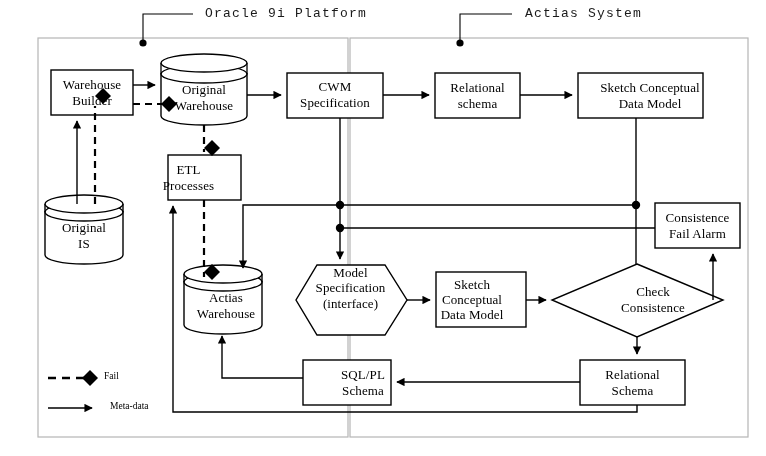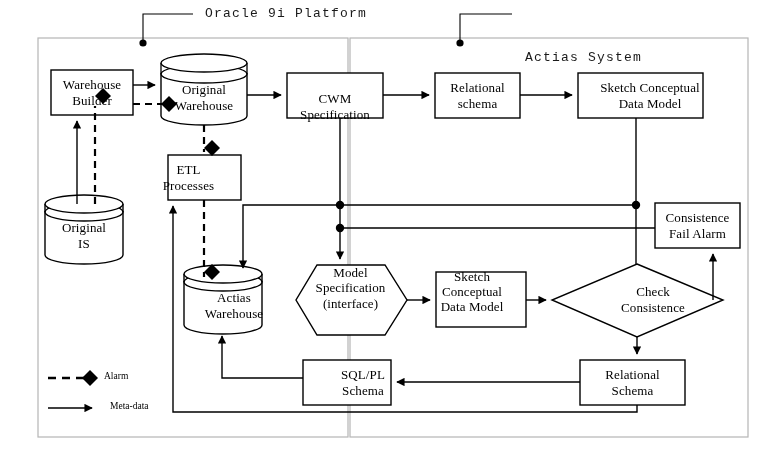--- a/index.html
+++ b/index.html
@@ -173,62 +173,62 @@
     </g>
 
     <g>
       <path d="M 48 378 L 84 378" stroke="#000" stroke-width="2.4" stroke-dasharray="8,6" fill="none"></path>
       <path d="M 82 378 l 8 -8 l 8 8 l -8 8 z" fill="#000"></path>
       <path d="M 48 408 L 92 408" stroke="#000" stroke-width="1.4" fill="none" marker-end="url(#arrow)"></path>
     </g>
   </svg>
 
   <div class="grouptitle" style="left:205px; top:6px;">Oracle 9i Platform</div>
-  <div class="grouptitle" style="left:525px; top:6px;margin-top:44px;">Actias System</div>
+  <div class="grouptitle" style="left:525px; top:6px;">Actias System</div>
 
   <div class="nodelabel" style="left:51px; top:70px; width:82px; height:45px;">Warehouse
 Builder</div>
 
   <div class="nodelabel" style="left:161px; top:75px; width:86px; height:45px;">Original
 Warehouse</div>
 
-  <div class="nodelabel" style="left:287px; top:73px; width:96px; height:43px;margin-top:12px;">CWM
+  <div class="nodelabel" style="left:287px; top:73px; width:96px; height:43px;">CWM
 Specification</div>
 
   <div class="nodelabel" style="left:435px; top:73px; width:85px; height:45px;">Relational
 schema</div>
 
   <div class="nodelabel" style="left:578px; top:73px; width:144px; height:45px;">Sketch Conceptual
 Data Model</div>
 
   <div class="nodelabel" style="left:45px; top:213px; width:78px; height:45px;">Original
 IS</div>
 
   <div class="nodelabel" style="left:152px; top:155px; width:73px; height:45px;">ETL
 Processes</div>
 
-  <div class="nodelabel" style="left:200px; top:283px; width:68px; height:45px;">Actias
+  <div class="nodelabel" style="left:192px; top:283px; width:68px; height:45px;">Actias
 Warehouse</div>
 
   <div class="nodelabel" style="left:298px; top:260px; width:105px; height:56px;">Model
 Specification
 (interface)</div>
 
-  <div class="nodelabel" style="left:436px; top:264px; width:72px; height:55px;">Sketch
+  <div class="nodelabel" style="left:436px; top:272px; width:72px; height:55px;">Sketch
 Conceptual
 Data Model</div>
 
   <div class="nodelabel" style="left:607px; top:277px; width:92px; height:45px;">Check
 Consistence</div>
 
   <div class="nodelabel" style="left:655px; top:203px; width:85px; height:45px;">Consistence
 Fail Alarm</div>
 
   <div class="nodelabel" style="left:303px; top:360px; width:88px; height:45px;padding-left:16px;">SQL/PL
 Schema</div>
 
   <div class="nodelabel" style="left:580px; top:360px; width:105px; height:45px;">Relational
 Schema</div>
 
-  <div class="legendlabel" style="left:104px; top:371px;">Alarm</div>
+  <div class="legendlabel" style="left:104px; top:371px;">Fail</div>
   <div class="legendlabel" style="left:110px; top:401px;">Meta-data</div>
 
 </div>
 
 </body></html>

